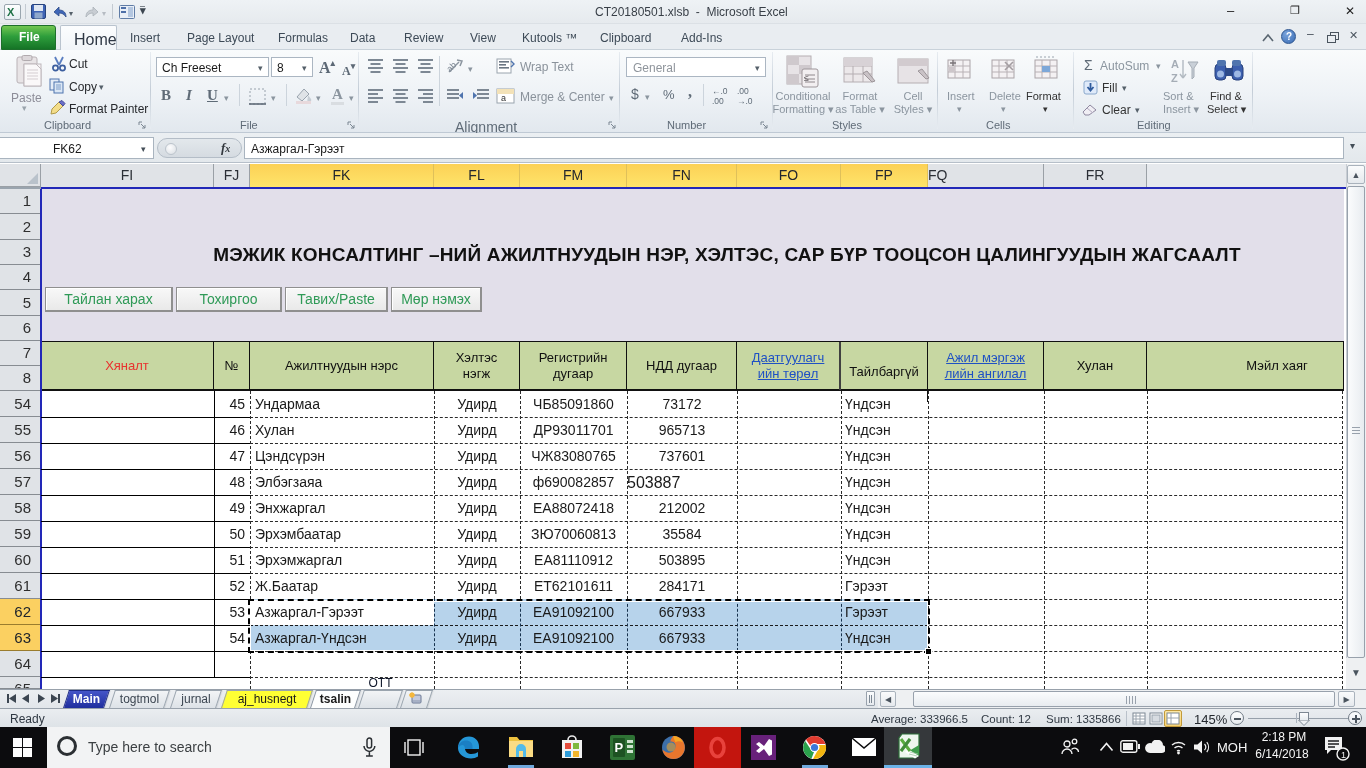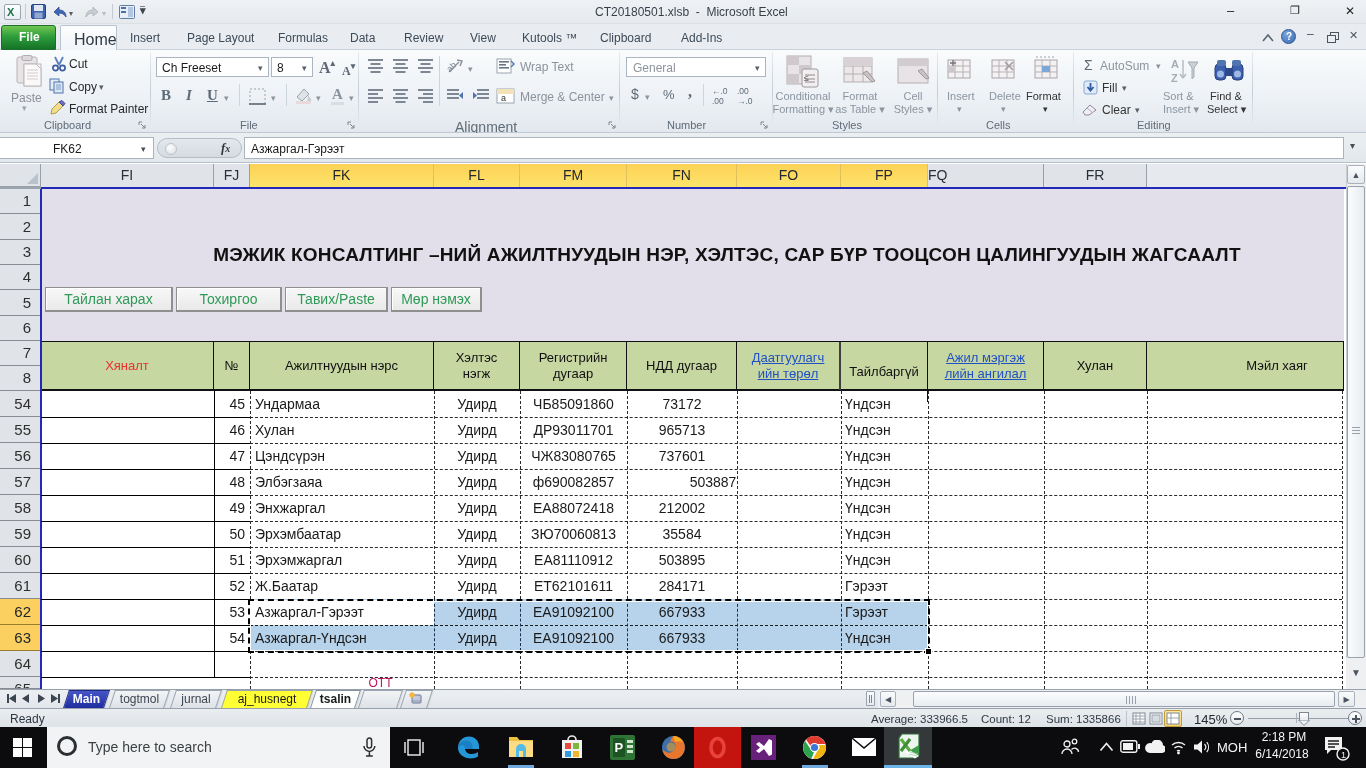--- a/index.html
+++ b/index.html
@@ -534,21 +534,21 @@
 <div class="tx" style="left:214px;top:448px;width:31px;text-align:right;font-size:14px;color:#1a1a1a">47</div>
 <div class="tx" style="left:255px;top:448px;font-size:14px;color:#1a1a1a">Цэндсүрэн</div>
 <div class="tx" style="left:434px;top:448px;width:86px;text-align:center;font-size:14px;color:#1a1a1a">Удирд</div>
 <div class="tx" style="left:520px;top:448px;width:107px;text-align:center;font-size:14px;color:#1a1a1a">ЧЖ83080765</div>
 <div class="tx" style="left:627px;top:448px;width:110px;text-align:center;font-size:14px;color:#1a1a1a">737601</div>
 <div class="tx" style="left:845px;top:448px;font-size:14px;color:#1a1a1a">Үндсэн</div>
 <div class="tx" style="left:214px;top:474px;width:31px;text-align:right;font-size:14px;color:#1a1a1a">48</div>
 <div class="tx" style="left:255px;top:474px;font-size:14px;color:#1a1a1a">Элбэгзаяа</div>
 <div class="tx" style="left:434px;top:474px;width:86px;text-align:center;font-size:14px;color:#1a1a1a">Удирд</div>
 <div class="tx" style="left:520px;top:474px;width:107px;text-align:center;font-size:14px;color:#1a1a1a">ф690082857</div>
-<div class="tx" style="left:658px;top:474px;width:110px;text-align:center;font-size:14px;color:#1a1a1a">503887</div>
+<div class="tx" style="left:627px;top:474px;width:110px;text-align:left;font-size:16px;color:#1a1a1a">503887</div>
 <div class="tx" style="left:845px;top:474px;font-size:14px;color:#1a1a1a">Үндсэн</div>
 <div class="tx" style="left:214px;top:500px;width:31px;text-align:right;font-size:14px;color:#1a1a1a">49</div>
 <div class="tx" style="left:255px;top:500px;font-size:14px;color:#1a1a1a">Энхжаргал</div>
 <div class="tx" style="left:434px;top:500px;width:86px;text-align:center;font-size:14px;color:#1a1a1a">Удирд</div>
 <div class="tx" style="left:520px;top:500px;width:107px;text-align:center;font-size:14px;color:#1a1a1a">ЕА88072418</div>
 <div class="tx" style="left:627px;top:500px;width:110px;text-align:center;font-size:14px;color:#1a1a1a">212002</div>
 <div class="tx" style="left:845px;top:500px;font-size:14px;color:#1a1a1a">Үндсэн</div>
 <div class="tx" style="left:214px;top:526px;width:31px;text-align:right;font-size:14px;color:#1a1a1a">50</div>
 <div class="tx" style="left:255px;top:526px;font-size:14px;color:#1a1a1a">Эрхэмбаатар</div>
 <div class="tx" style="left:434px;top:526px;width:86px;text-align:center;font-size:14px;color:#1a1a1a">Удирд</div>
@@ -605,21 +605,21 @@
 <div class="tx" style="left:66px;top:692px;width:41px;text-align:center;font:bold 12px 'Liberation Sans';color:#fff">Main</div>
 <div class="ab" style="left:112px;top:690px;width:55px;height:18px;background:linear-gradient(#f2f4f6,#dde2e7);border:1px solid #9aa4ae;border-bottom:none;border-radius:0 0 0 0;transform:skewX(-18deg);box-shadow:1px 0 1px rgba(0,0,0,0.08)"></div>
 <div class="tx" style="left:112px;top:692px;width:55px;text-align:center;font:12px 'Liberation Sans';color:#3c4651">togtmol</div>
 <div class="ab" style="left:173px;top:690px;width:46px;height:18px;background:linear-gradient(#f2f4f6,#dde2e7);border:1px solid #9aa4ae;border-bottom:none;border-radius:0 0 0 0;transform:skewX(-18deg);box-shadow:1px 0 1px rgba(0,0,0,0.08)"></div>
 <div class="tx" style="left:173px;top:692px;width:46px;text-align:center;font:12px 'Liberation Sans';color:#3c4651">jurnal</div>
 <div class="ab" style="left:224px;top:690px;width:86px;height:18px;background:#ffff33;border:1px solid #9aa4ae;border-bottom:none;border-radius:0 0 0 0;transform:skewX(-18deg);box-shadow:1px 0 1px rgba(0,0,0,0.08)"></div>
 <div class="tx" style="left:224px;top:692px;width:86px;text-align:center;font:12px 'Liberation Sans';color:#1a1a1a">aj_husnegt</div>
 <div class="ab" style="left:313px;top:690px;width:45px;height:18px;background:#fdfefe;border:1px solid #8893a0;border-bottom:none;border-radius:0 0 0 0;transform:skewX(-18deg);box-shadow:1px 0 1px rgba(0,0,0,0.08)"></div>
 <div class="tx" style="left:313px;top:692px;width:45px;text-align:center;font:bold 12px 'Liberation Sans';color:#1a1a1a">tsalin</div>
 <div class="ab" style="left:361px;top:690px;width:39px;height:18px;background:linear-gradient(#f2f4f6,#dde2e7);border:1px solid #9aa4ae;border-bottom:none;border-radius:0 0 0 0;transform:skewX(-18deg);box-shadow:1px 0 1px rgba(0,0,0,0.08)"></div>
-<div class="tx" style="left:361px;top:676px;width:39px;text-align:center;font:12px 'Liberation Sans';color:#be185d">OTT</div>
+<div class="tx" style="left:361px;top:676px;width:39px;text-align:center;font:12px 'Liberation Sans';color:#0f172a">OTT</div>
 <div class="ab" style="left:403px;top:690px;width:27px;height:18px;background:linear-gradient(#f2f4f6,#dde2e7);border:1px solid #9aa4ae;border-bottom:none;border-radius:0 0 0 0;transform:skewX(-18deg);box-shadow:1px 0 1px rgba(0,0,0,0.08)"></div>
 <div class="tx" style="left:403px;top:692px;width:27px;text-align:center;font:12px 'Liberation Sans';color:#3c4651"></div>
 <svg class="ab" style="left:408px;top:692px" width="16" height="13" viewBox="0 0 16 13">
   <rect x="4" y="3" width="9" height="8" rx="1" fill="#c3cade" stroke="#6b7894"></rect>
   <path d="M4 9 h9" stroke="#8b97ad"></path>
   <circle cx="4" cy="3" r="2.6" fill="#f4b73f"></circle>
   <path d="M4 0.2 v5.6 M1.2 3 h5.6 M2 1 l4 4 M6 1 l-4 4" stroke="#f4b73f" stroke-width="1"></path>
 </svg>
 
 <div class="ab" style="left:866px;top:691px;width:9px;height:15px;background:linear-gradient(#fbfcfd,#e6eaee);border:1px solid #98a1ac;border-radius:1px">

